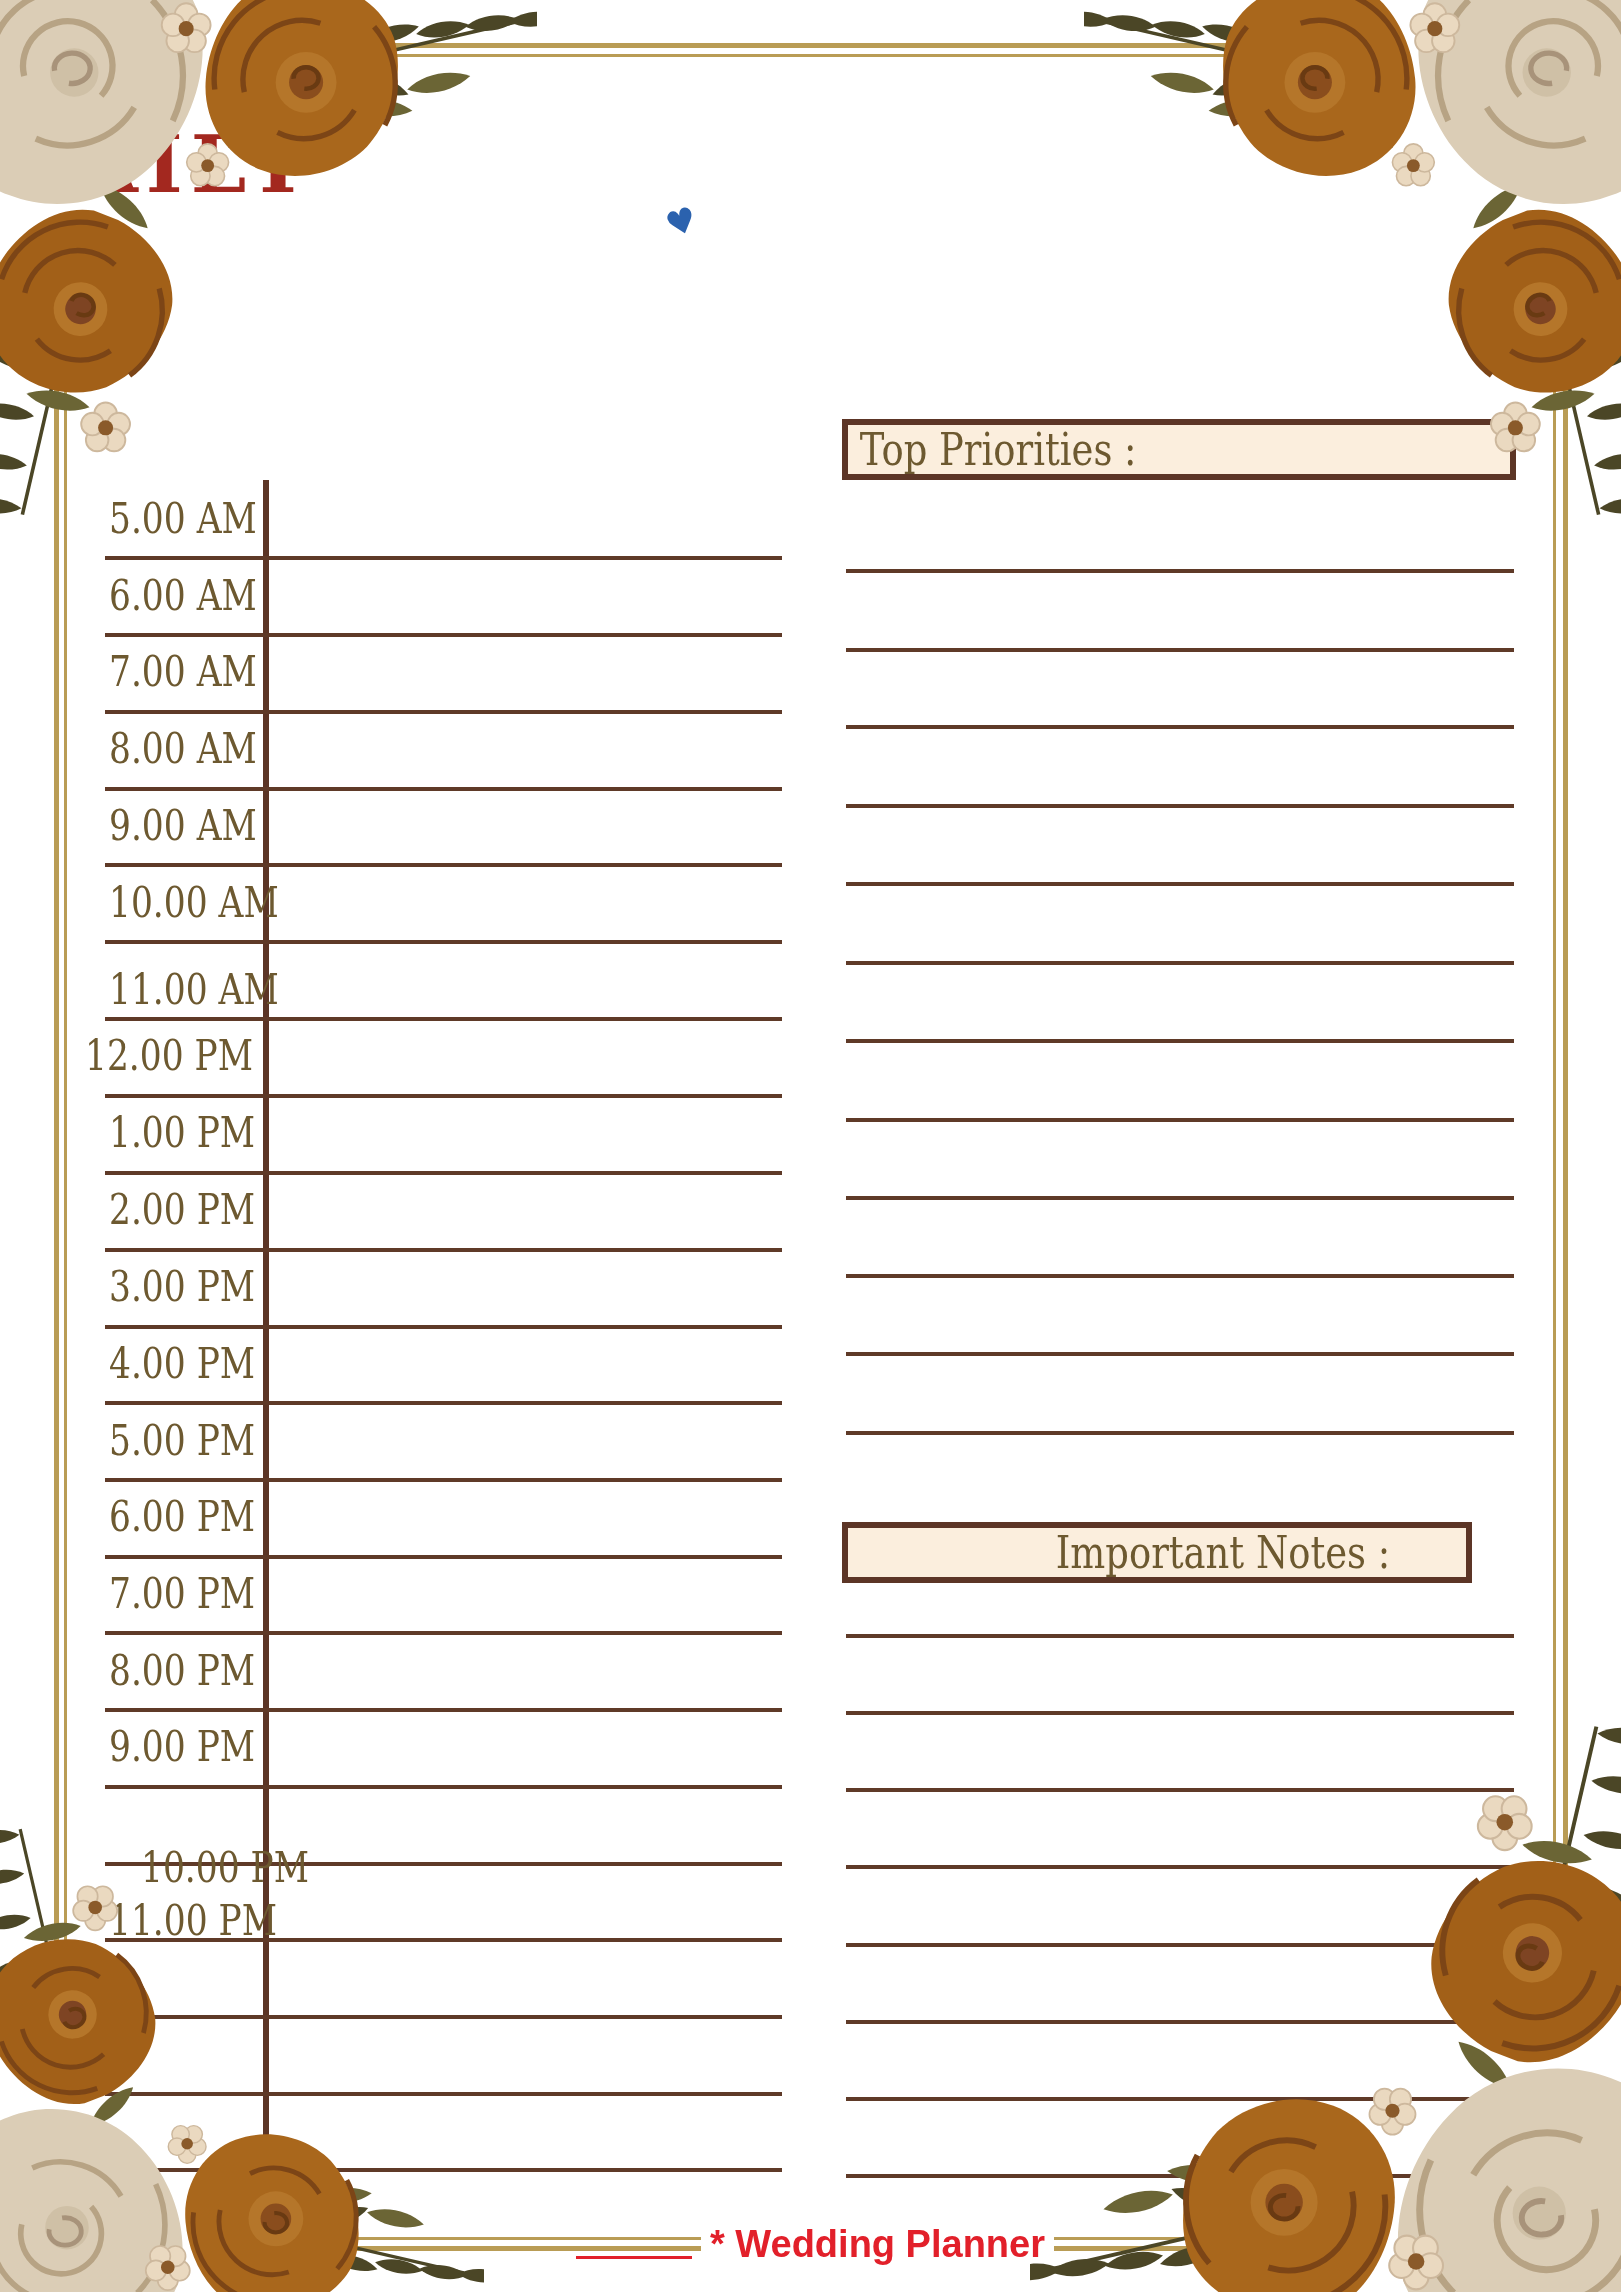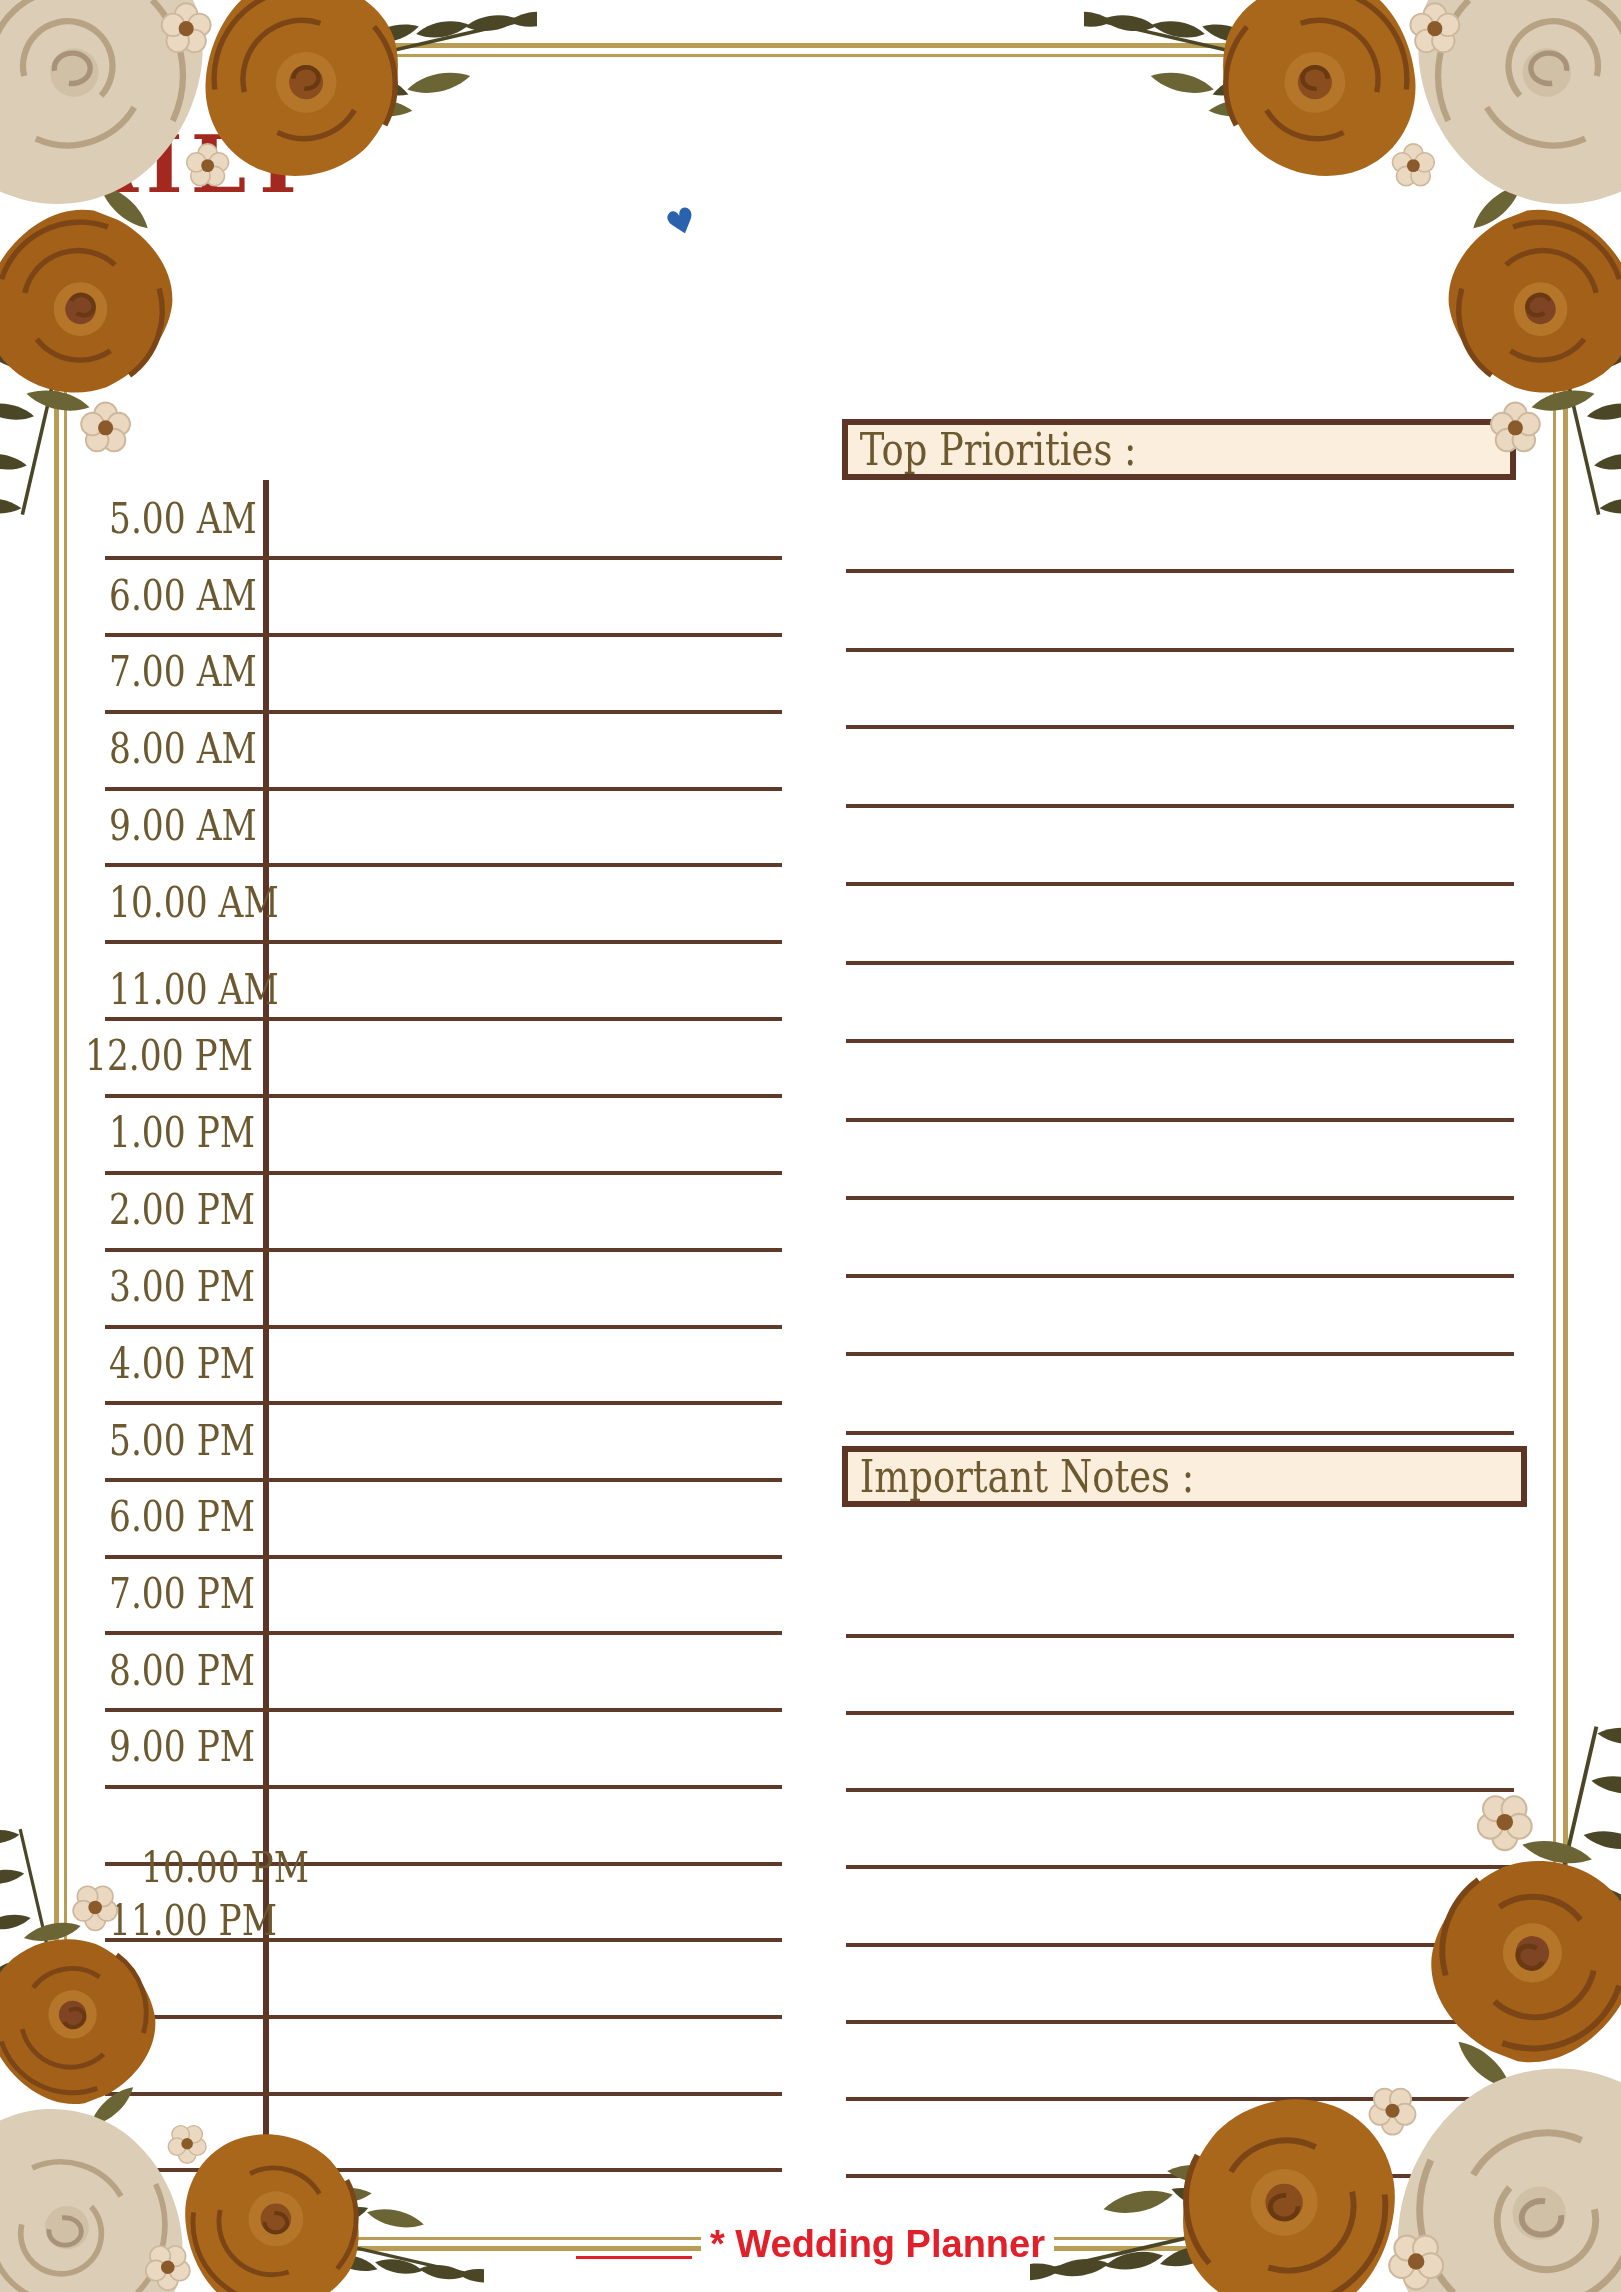--- a/index.html
+++ b/index.html
@@ -161,21 +161,21 @@
       <div class="hline" style="left: 846px; top: 882px; width: 668px;"></div>
       <div class="hline" style="left: 846px; top: 961px; width: 668px;"></div>
       <div class="hline" style="left: 846px; top: 1039px; width: 668px;"></div>
       <div class="hline" style="left: 846px; top: 1118px; width: 668px;"></div>
       <div class="hline" style="left: 846px; top: 1196px; width: 668px;"></div>
       <div class="hline" style="left: 846px; top: 1274px; width: 668px;"></div>
       <div class="hline" style="left: 846px; top: 1352px; width: 668px;"></div>
       <div class="hline" style="left: 846px; top: 1431px; width: 668px;"></div>
     </div>
 
-  <div class="th-box" style="left:842px;top:1446px;width:685px;">
+  <div class="th-box" style="left:842px;top:1522px;width:630px;justify-content:flex-end;">
     <div class="serif-label th-todo">Important Notes :</div>
   </div>
   <div id="note-lines">
       <div class="hline" style="left: 846px; top: 1634px; width: 668px;"></div>
       <div class="hline" style="left: 846px; top: 1711px; width: 668px;"></div>
       <div class="hline" style="left: 846px; top: 1788px; width: 668px;"></div>
       <div class="hline" style="left: 846px; top: 1865px; width: 668px;"></div>
       <div class="hline" style="left: 846px; top: 1943px; width: 668px;"></div>
       <div class="hline" style="left: 846px; top: 2020px; width: 668px;"></div>
       <div class="hline" style="left: 846px; top: 2097px; width: 668px;"></div>

